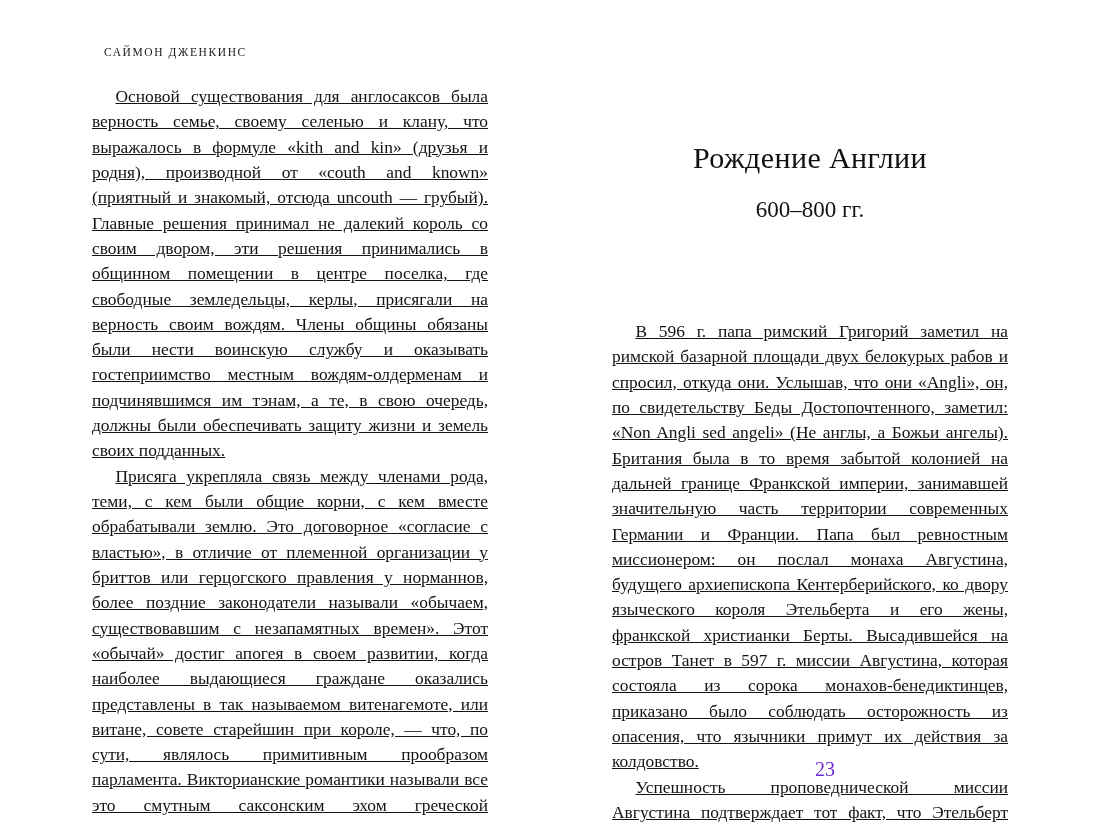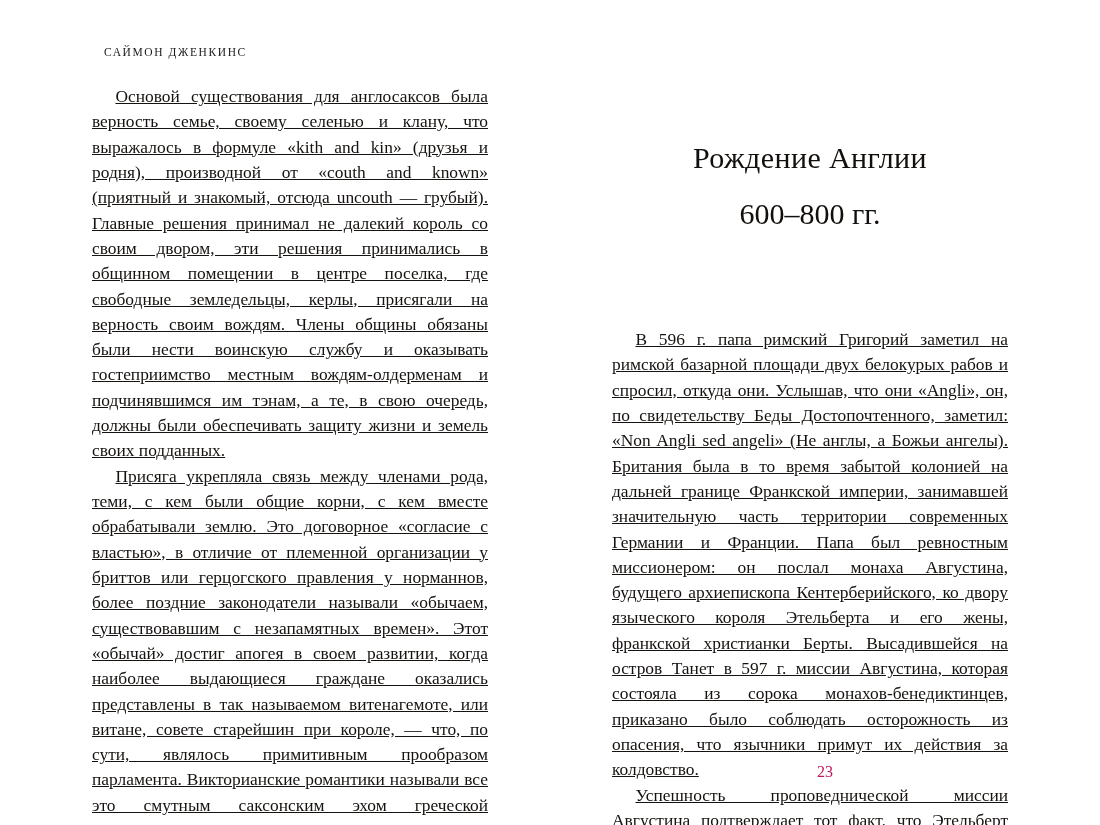--- a/index.html
+++ b/index.html
@@ -65,39 +65,39 @@
     text-align: center;
   }
   .chapter-title {
     font-size: 30px;
     letter-spacing: 0.4px;
     font-weight: normal;
     margin: 0;
     color: #120f0c;
   }
   .chapter-dates {
-    font-size: 30px;
+    font-size: 23px;
     margin: 22px 0 0 0;
     font-weight: normal;
     color: #120f0c;
   }
 
   .chapter-body {
     margin-top: 96px;
   }
 
   
   .folio {
     position: absolute;
     bottom: 44px;
     left: 0;
     right: 0;
     text-align: center;
-    font-size: 16px;
-    color: #be185d;
+    font-size: 20px;
+    color: #6d28d9;
   }
 
   .gutter {
     position: absolute;
     left: 550px;
     top: 0;
     width: 0;
     height: 825px;
   }
 </style>

